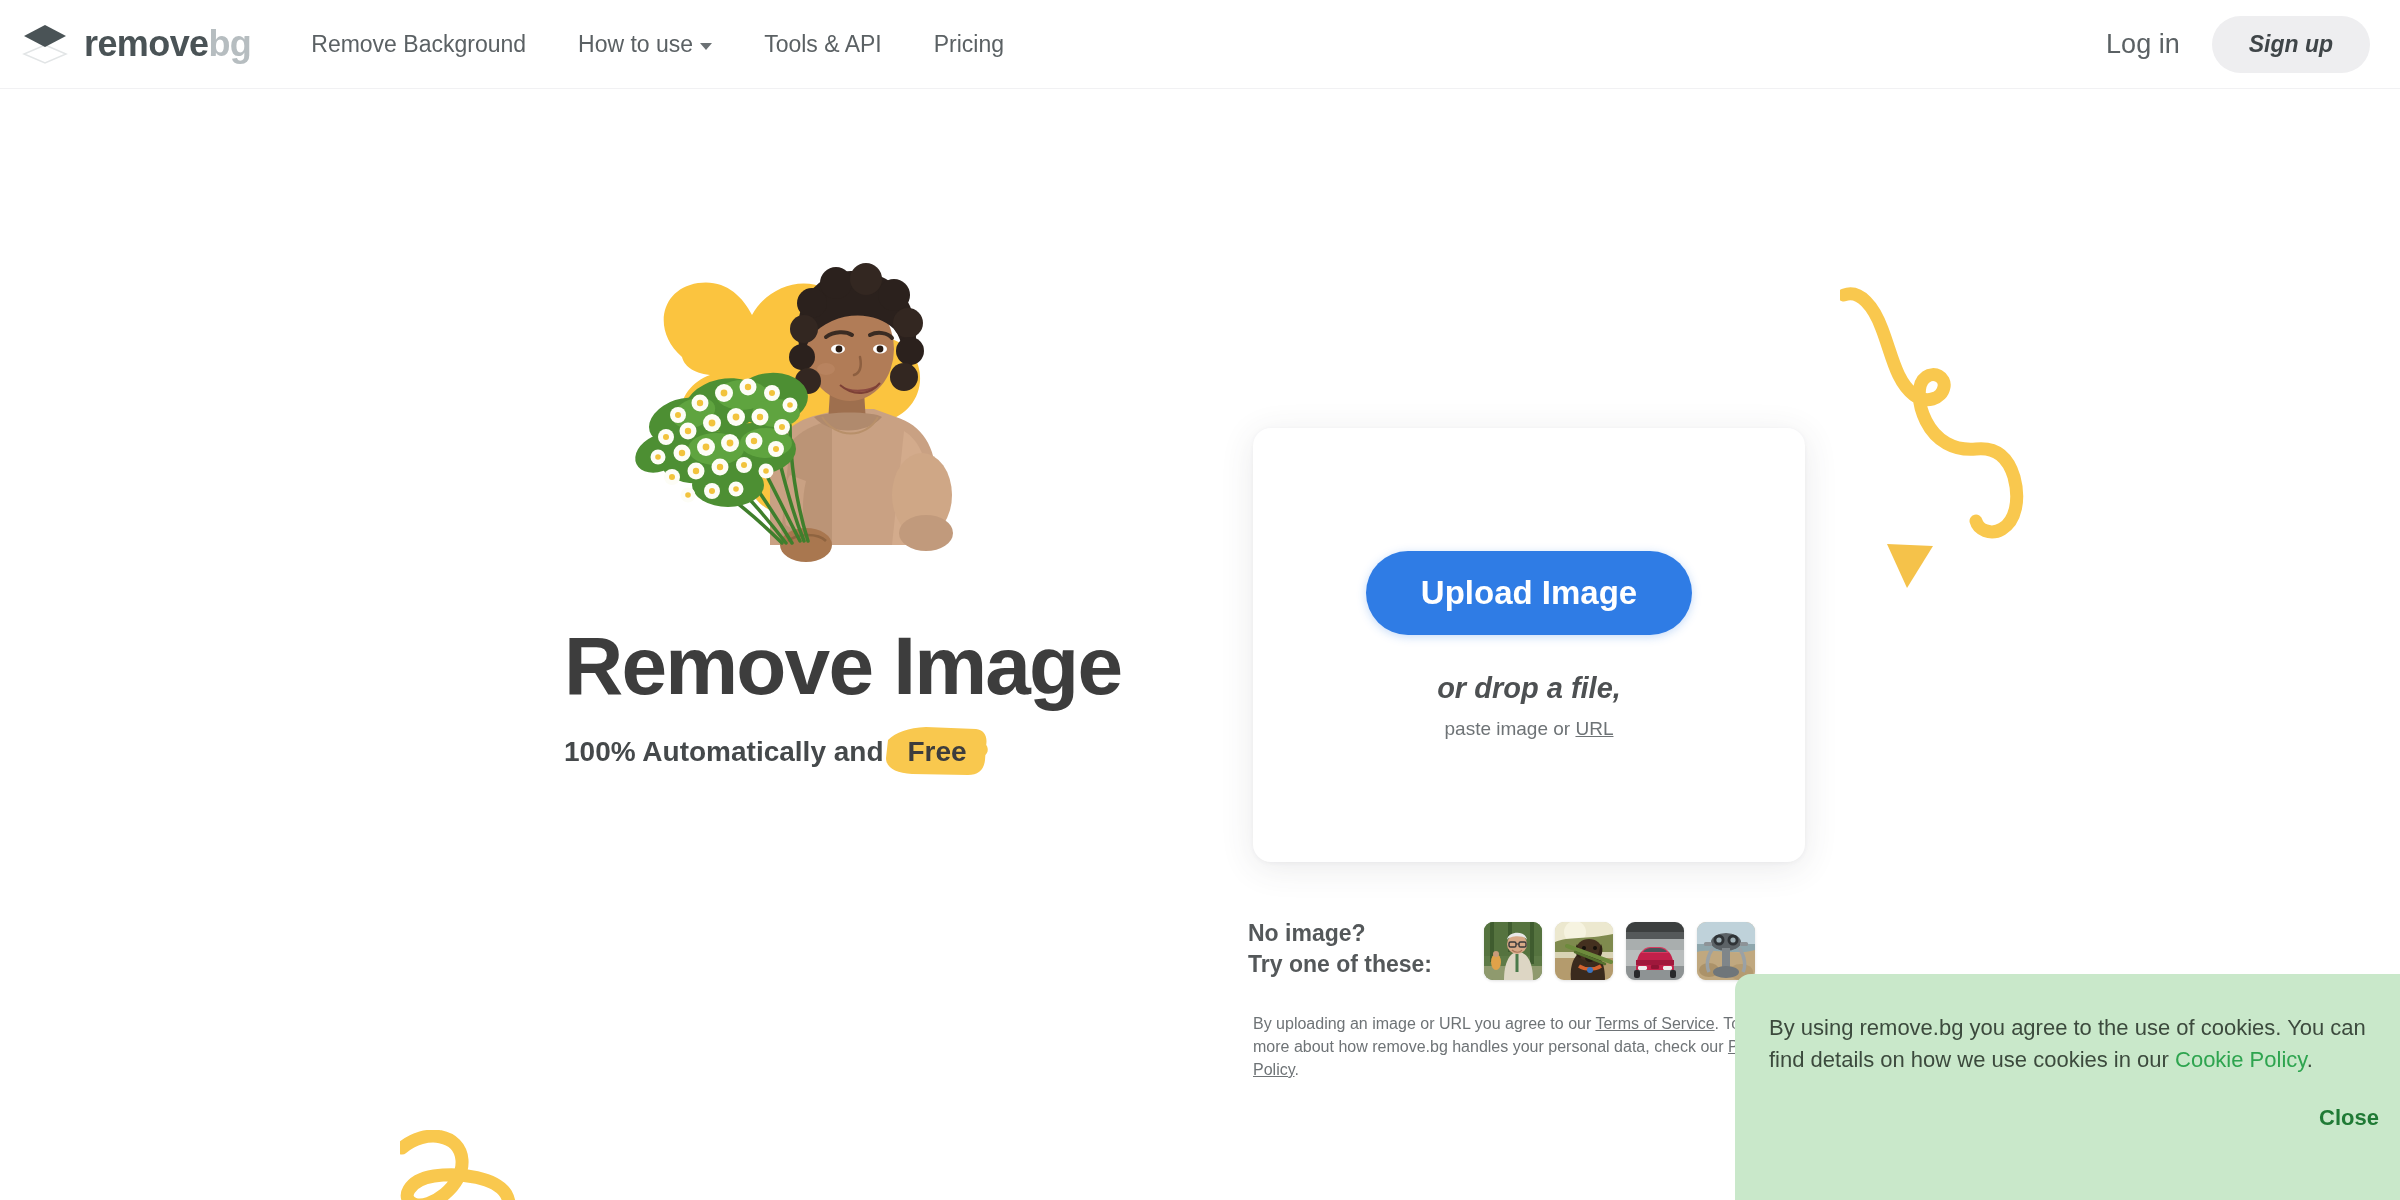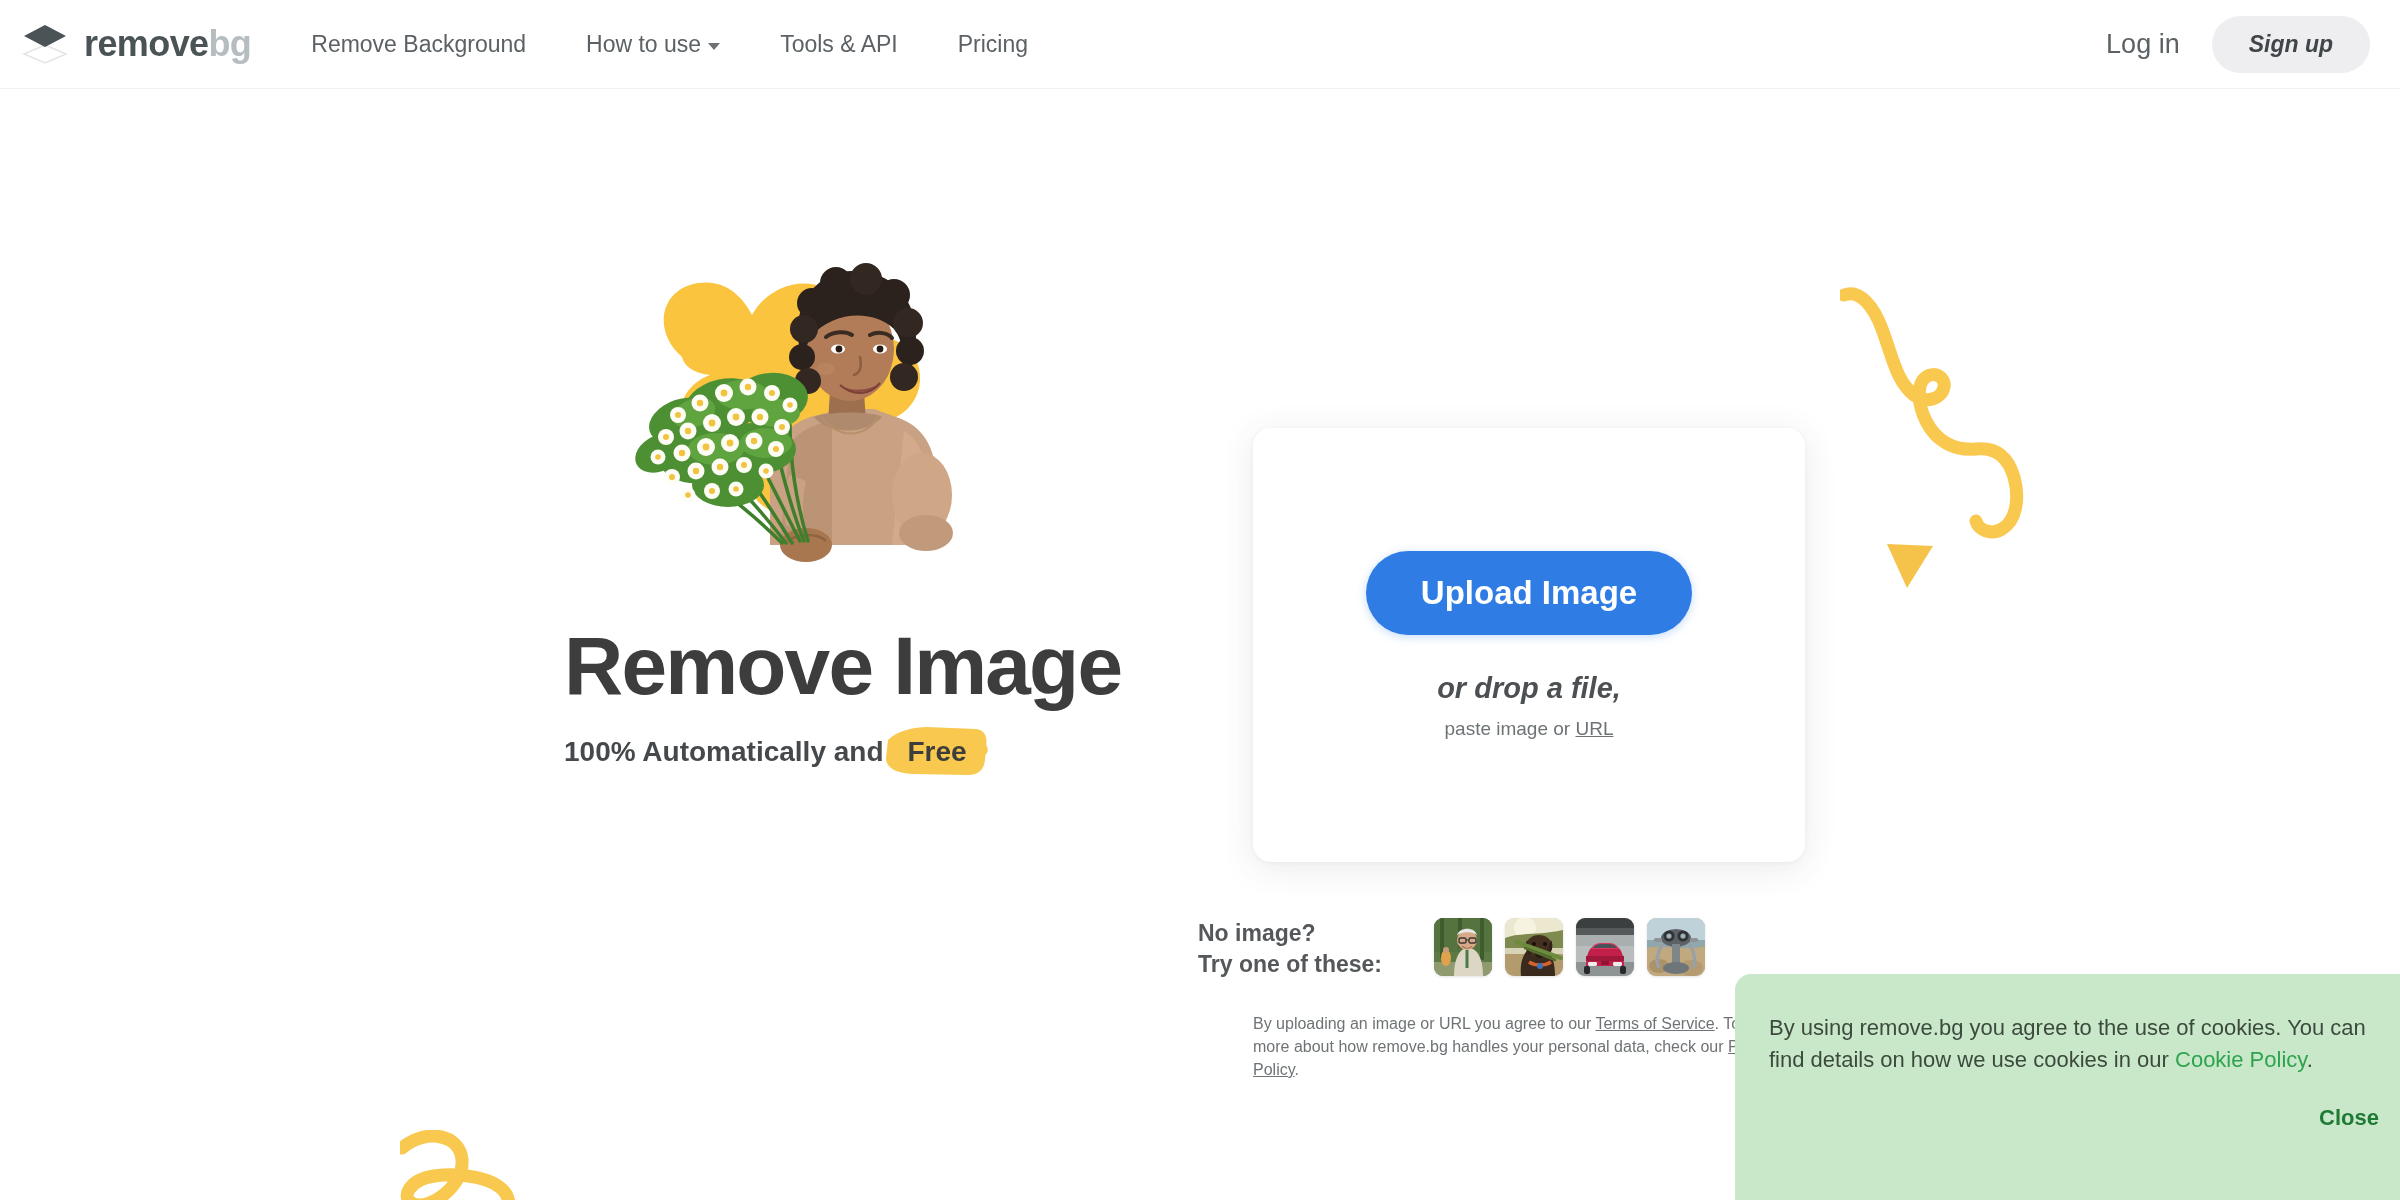--- a/index.html
+++ b/index.html
@@ -24,21 +24,21 @@
   .logo-wrap {
     display:flex; align-items:center; gap:16px;
     margin-left:22px; margin-right:18px;
     text-decoration:none;
   }
   .logo-mark { width:46px; height:42px; display:block; }
   .logo-text { font-size:36px; font-weight:bold; letter-spacing:-0.6px; white-space:nowrap; }
   .logo-text .lt-dark { color:#4a5356; }
   .logo-text .lt-light { color:#b6bdc0; }
 
-  .nav { display:flex; align-items:center; gap:12px; margin-left:18px; }
+  .nav { display:flex; align-items:center; gap:4px; margin-left:18px; }
   .nav-item {
     font-size:23px; color:#5b6164;
     padding:10px 24px;
     display:flex; align-items:center; gap:7px;
     cursor:pointer; white-space:nowrap;
   }
   .chev {
     width:0; height:0;
     border-left:6px solid transparent;
     border-right:6px solid transparent;
@@ -100,22 +100,22 @@
     background:#2f7ce5; border:none; border-radius:999px;
     padding:23px 55px; cursor:pointer;
     box-shadow:0 2px 10px rgba(47,124,229,0.28);
   }
   .drop-text { margin-top:37px; font-size:29px; font-weight:bold; color:#4d5052;font-style:italic; }
   .paste-line { margin-top:13px; font-size:19px; color:#6e7376; }
   .paste-line a { color:#6e7376; text-decoration:underline; cursor:pointer; }
 
   
   .samples {
-    position:absolute; left:1198px; top:918px;
-    display:flex; align-items:flex-start; z-index:10;gap:12px;
+    position:absolute; left:1248px; top:918px;
+    display:flex; align-items:flex-end; z-index:10;gap:12px;
   }
   .samples-label { font-size:23px; font-weight:bold; color:#54585a; line-height:31px; white-space:nowrap; }
   .thumbs { display:flex; gap:13px; margin-left:40px; }
   .thumb {
     width:58px; height:58px; border-radius:9px;
     overflow:hidden; cursor:pointer; position:relative;
     box-shadow:0 1px 3px rgba(0,0,0,0.12);
   }
   .thumb svg { display:block; }
 

